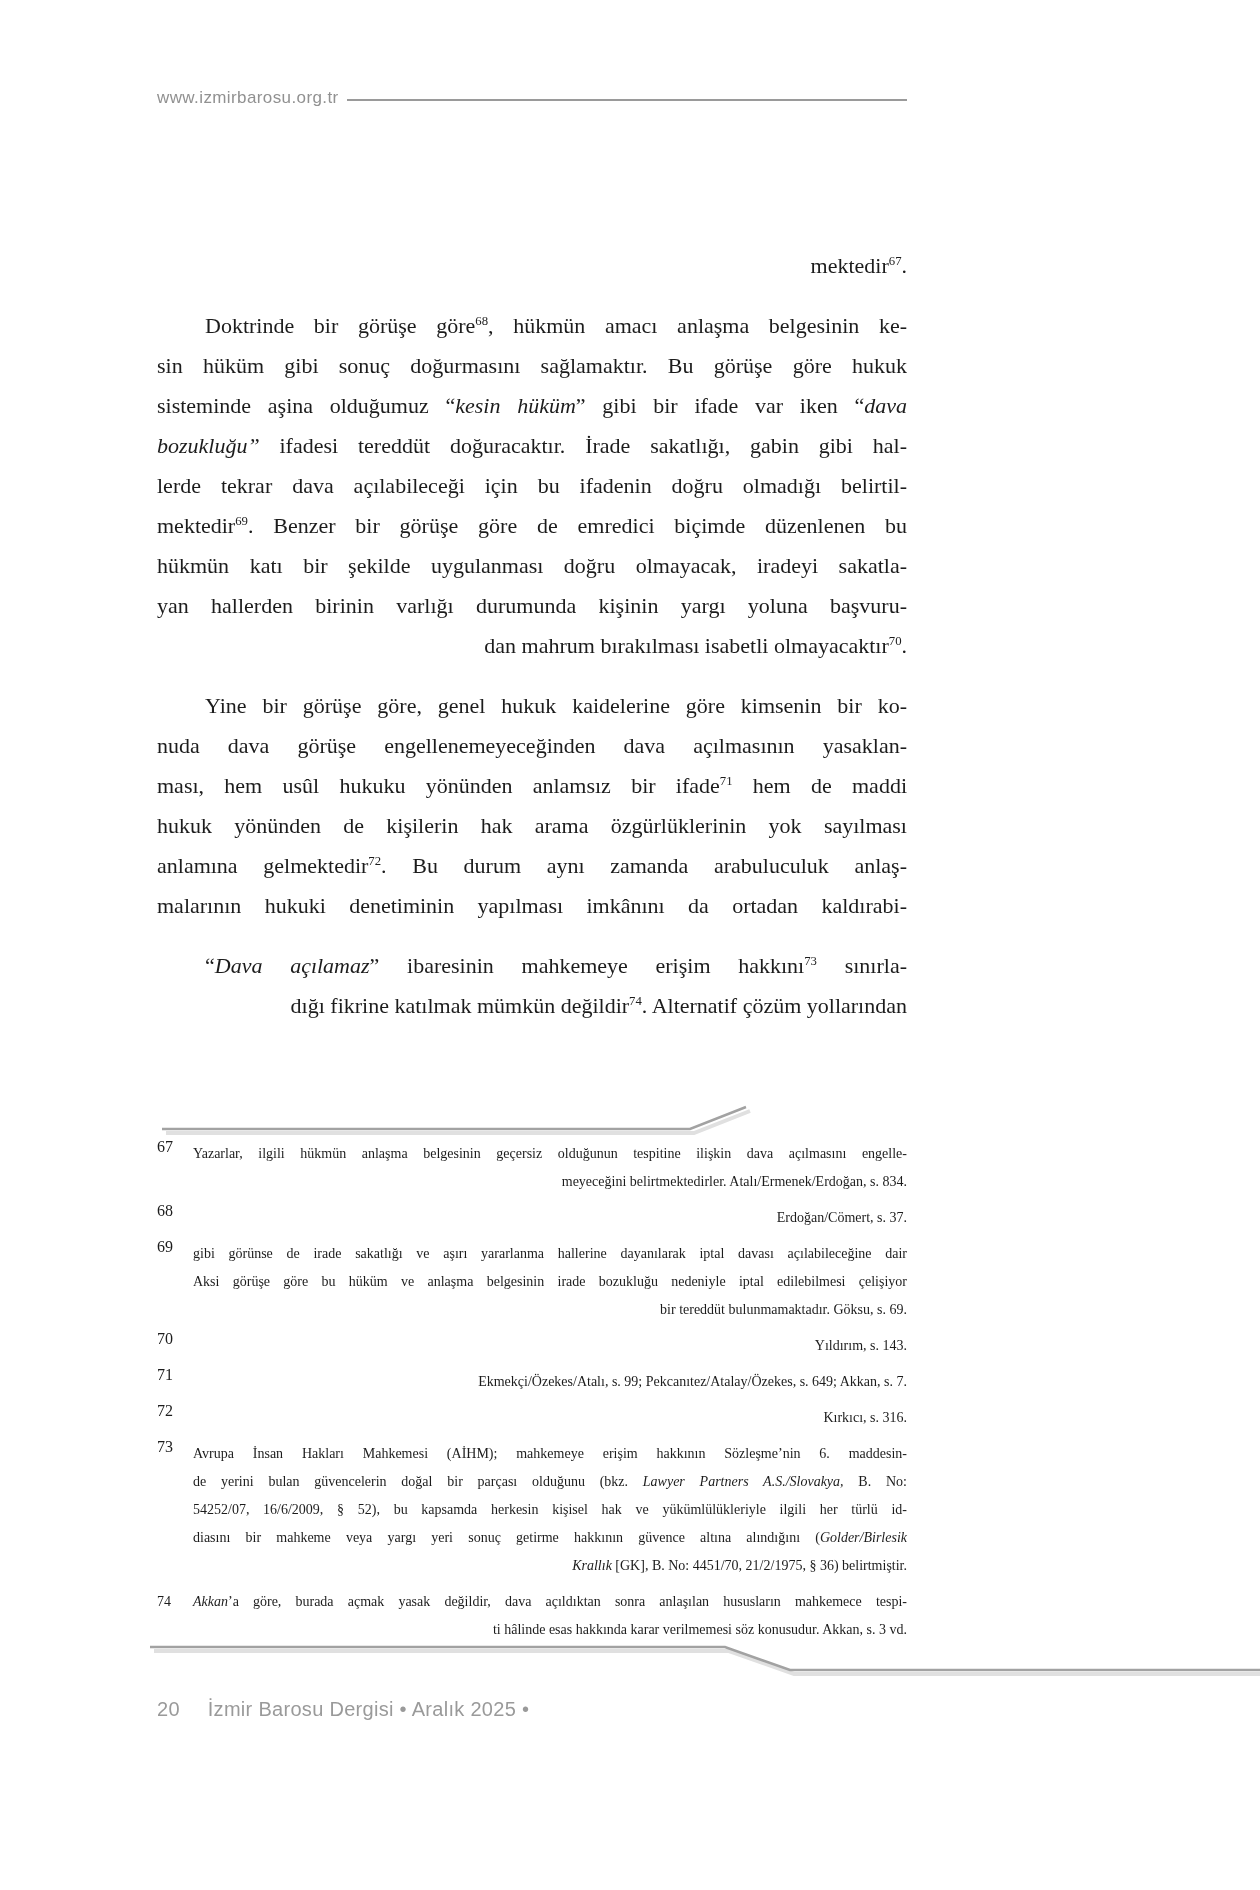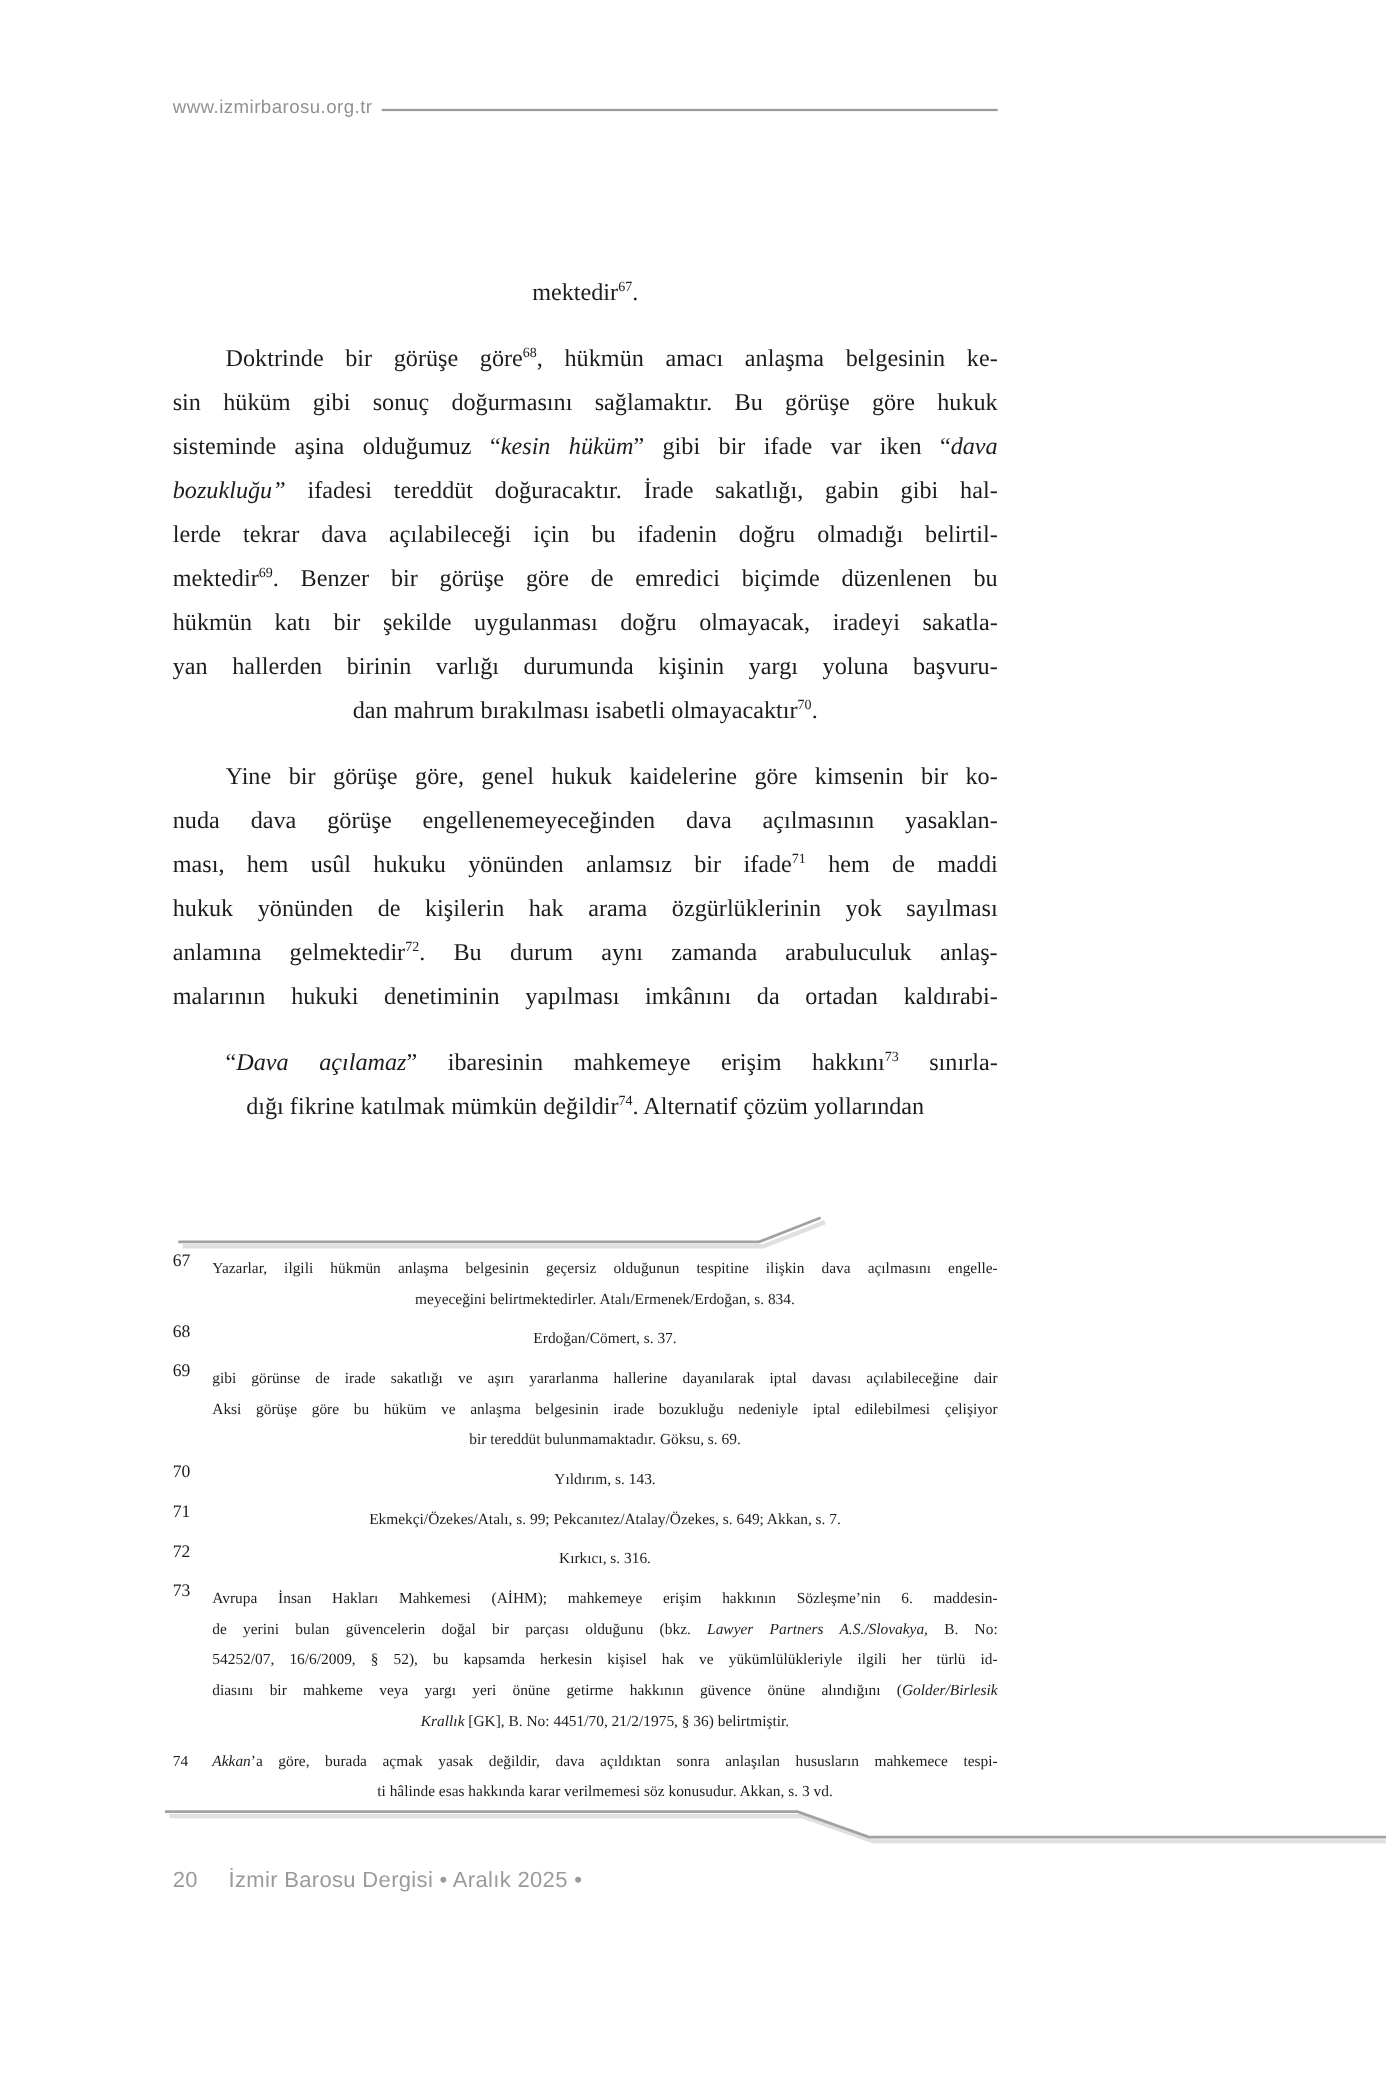--- a/index.html
+++ b/index.html
@@ -10,21 +10,21 @@
   
   .header{
     position:absolute;top:88px;left:157px;display:flex;align-items:center;
     font-family:"Liberation Sans",sans-serif;font-size:17px;color:#919191;letter-spacing:.4px;
   }
   .header-rule{width:560px;height:2px;background:#9a9a9a;margin-left:8px;margin-top:3px;}
   
   .content{position:absolute;top:246px;left:157px;width:750px;font-size:22px;line-height:40px;}
   .para + .para{margin-top:20px;}
   .jline{text-align:justify;text-align-last:justify;text-justify:inter-word;}
-  .lline{text-align:center;}
+  .lline{text-align:right;}
   .indent{text-indent:48px;}
   .it{font-style:italic;}
   sup{font-size:58%;line-height:0;vertical-align:super;}
   
   .rule-svg{position:absolute;}
   
   .footnotes{position:absolute;top:1140px;left:157px;width:750px;font-size:14px;line-height:28px;}
   .footnote{position:relative;padding-left:36px;}
   .footnote + .footnote{margin-top:8px;}
   .fnum{position:absolute;left:0;top:0;font-style:normal;}
@@ -107,21 +107,21 @@
       </div>
       <div class="footnote">
         <span class="fnum raised">72</span>
         <div class="lline"><span>Kırkıcı, s. 316.</span></div>
       </div>
       <div class="footnote">
         <span class="fnum raised">73</span>
         <div class="jline"><span>Avrupa İnsan Hakları Mahkemesi (AİHM); mahkemeye erişim hakkının Sözleşme’nin 6. maddesin-</span></div>
         <div class="jline"><span>de yerini bulan güvencelerin doğal bir parçası olduğunu (bkz. </span><span class="it">Lawyer Partners A.S./Slovakya,</span><span> B. No:</span></div>
         <div class="jline"><span>54252/07, 16/6/2009, § 52), bu kapsamda herkesin kişisel hak ve yükümlülükleriyle ilgili her türlü id-</span></div>
-        <div class="jline"><span>diasını bir mahkeme veya yargı yeri önüne getirme hakkının güvence önüne alındığını (</span><span class="it">Golder/Birlesik</span></div>
+        <div class="jline"><span>diasını bir mahkeme veya yargı yeri sonuç getirme hakkının güvence altına alındığını (</span><span class="it">Golder/Birlesik</span></div>
         <div class="lline"><span class="it">Krallık</span><span> [GK], B. No: 4451/70, 21/2/1975, § 36) belirtmiştir.</span></div>
       </div>
       <div class="footnote">
         <span class="fnum">74</span>
         <div class="jline"><span class="it">Akkan</span><span>’a göre, burada açmak yasak değildir, dava açıldıktan sonra anlaşılan hususların mahkemece tespi-</span></div>
         <div class="lline"><span>ti hâlinde esas hakkında karar verilmemesi söz konusudur. Akkan, s. 3 vd.</span></div>
       </div>
     </div>
 
   <svg class="rule-svg" style="left:140px;top:1638px" width="1120" height="52" viewBox="0 0 1120 52">

